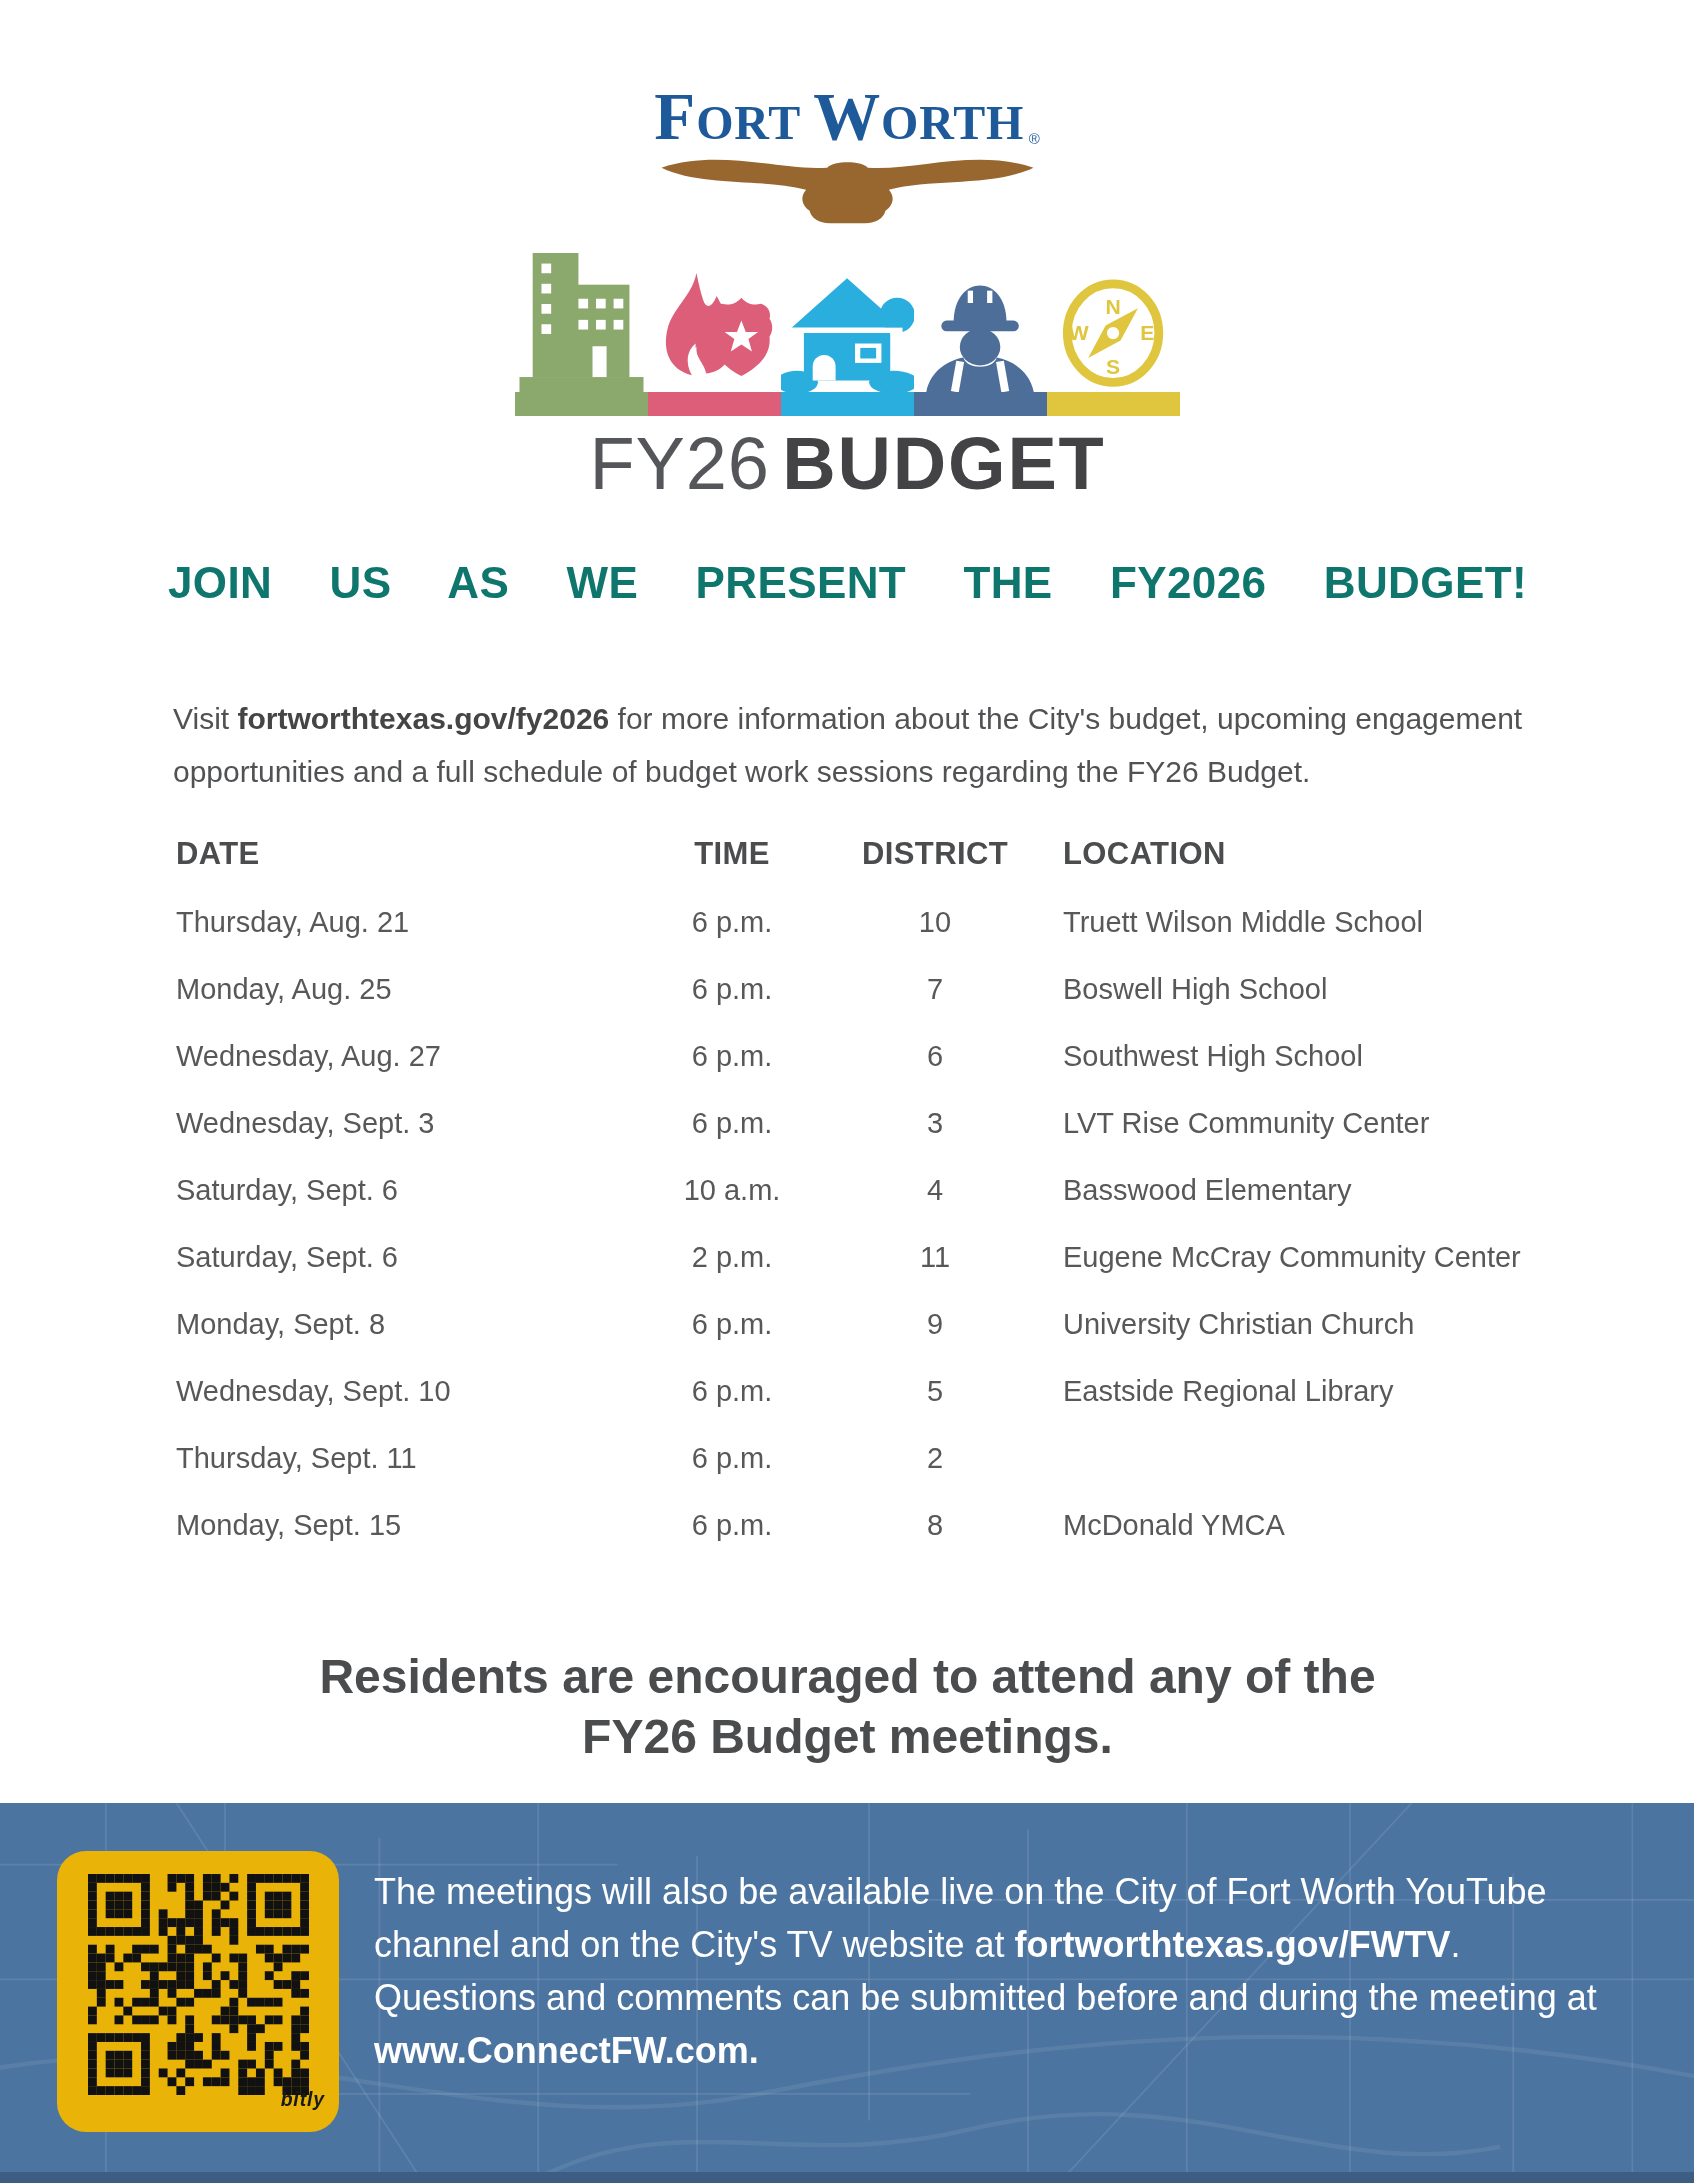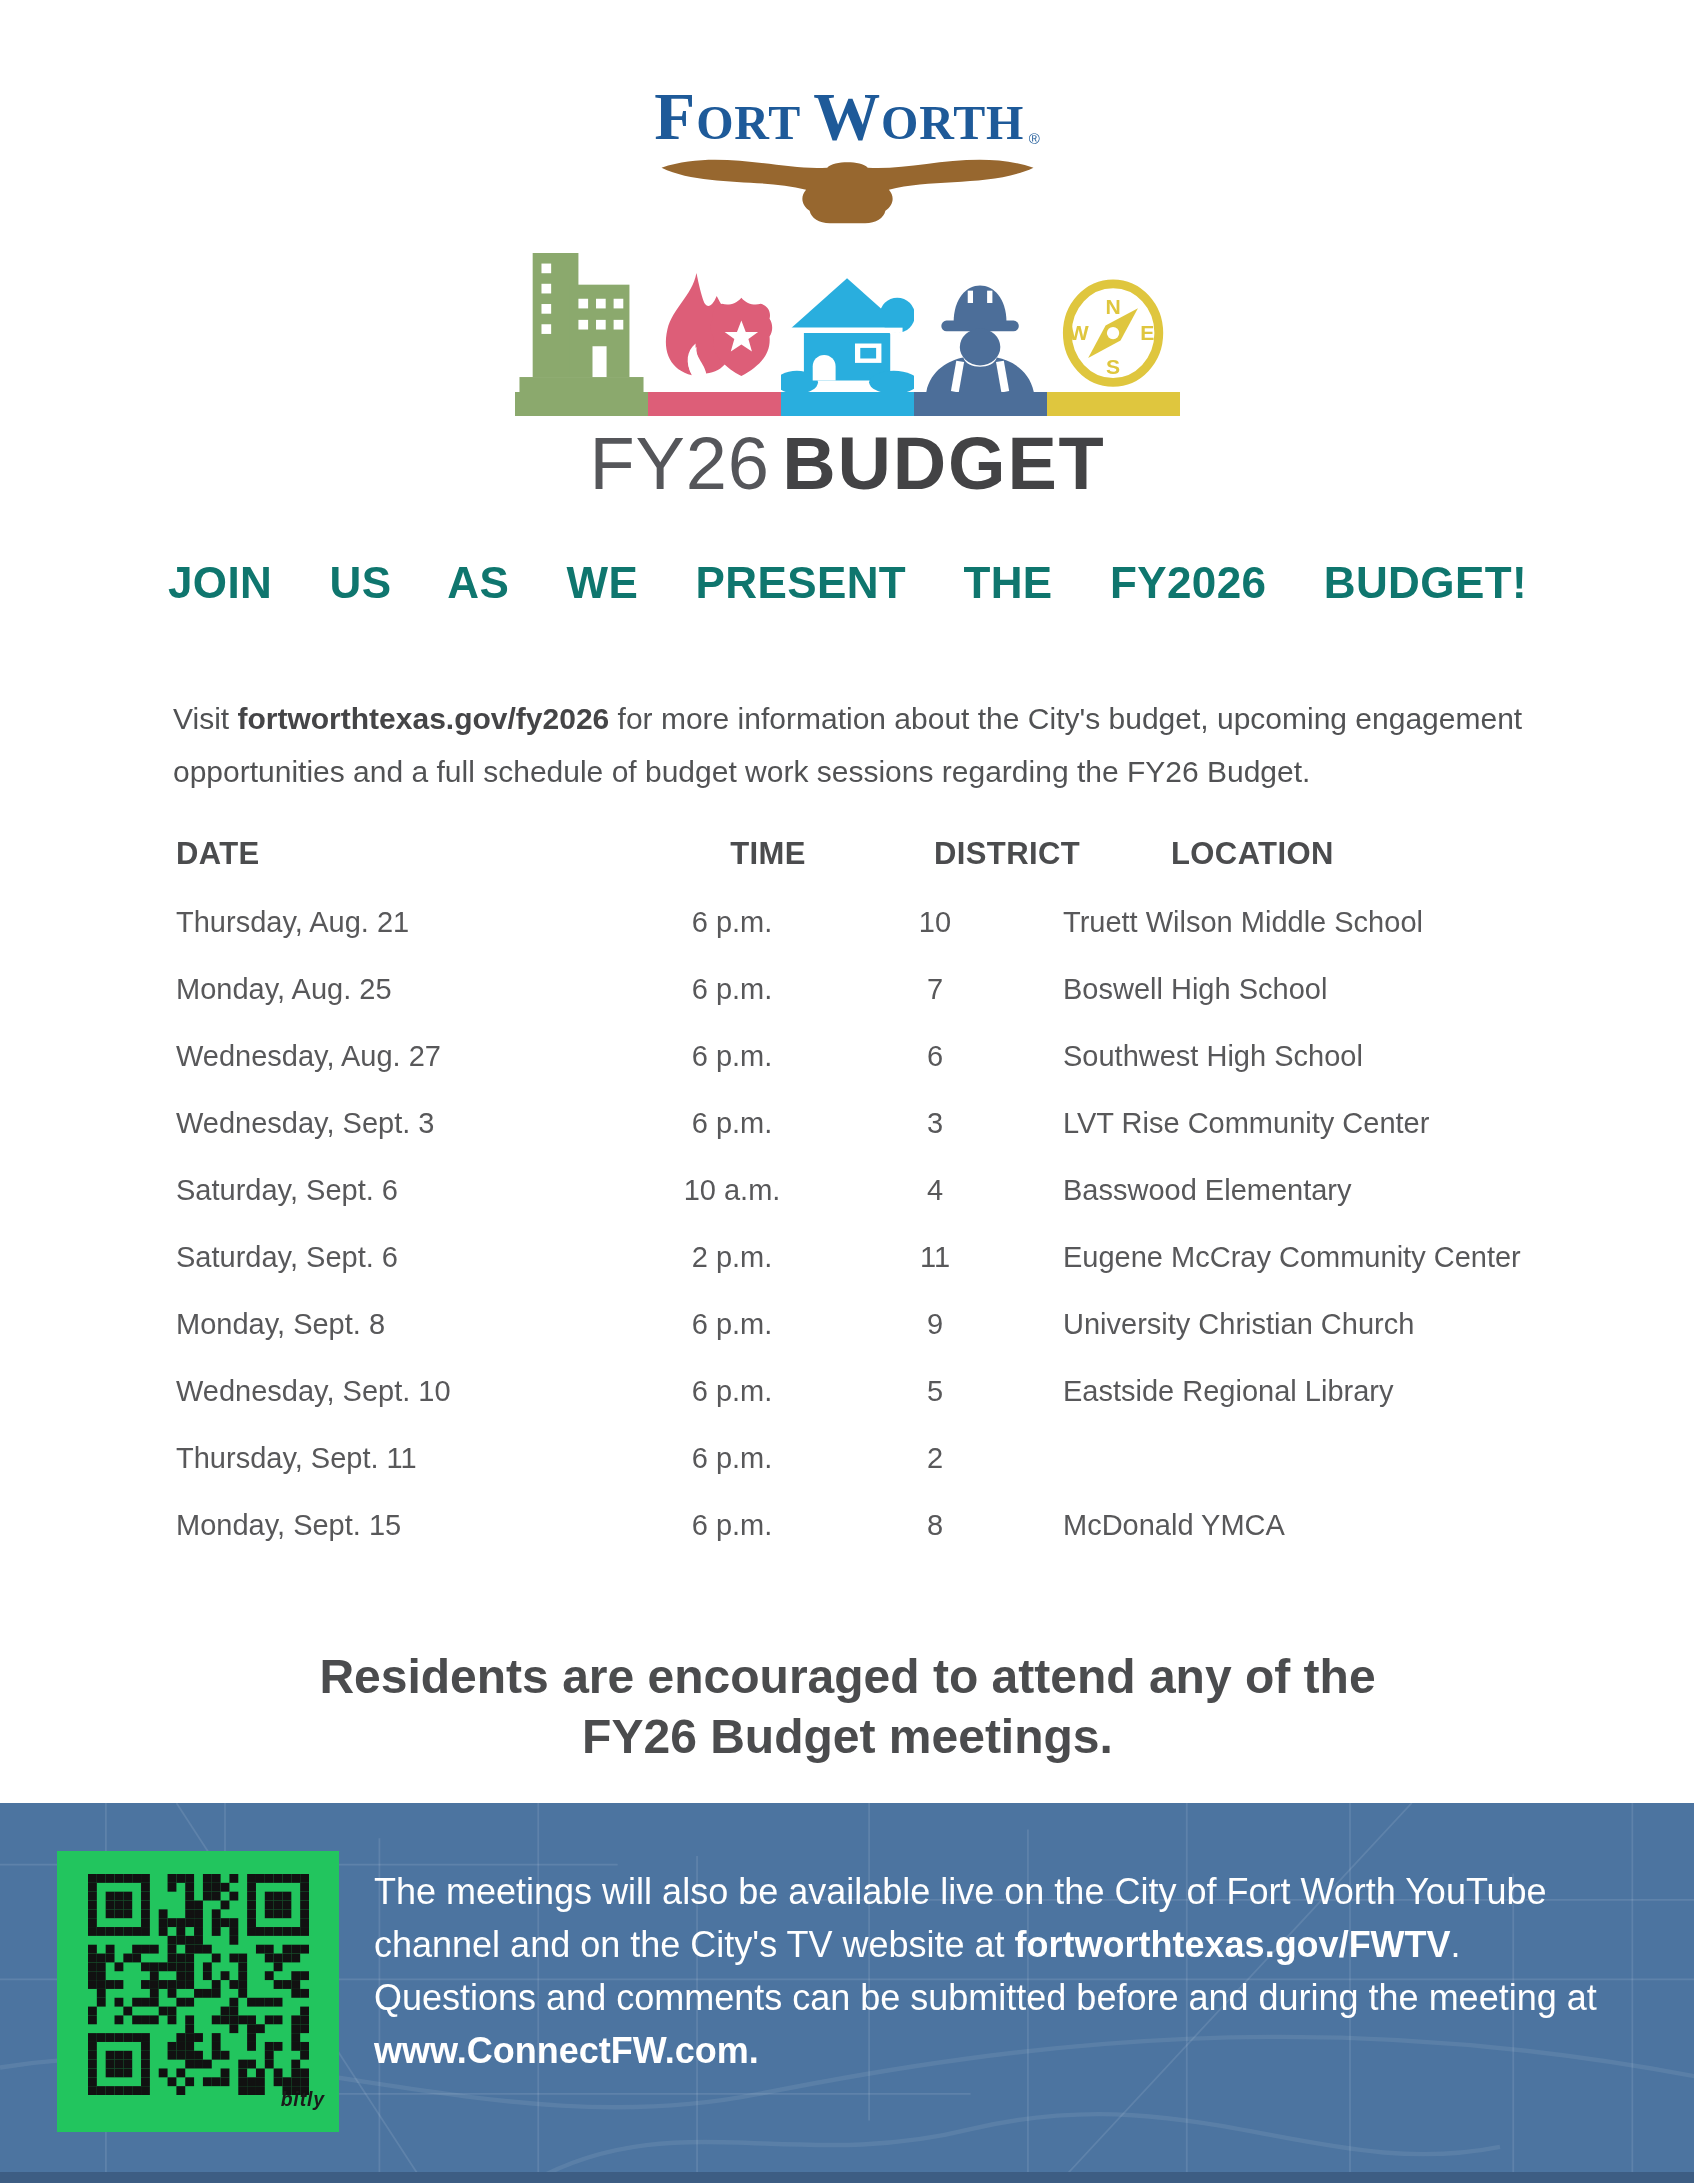--- a/index.html
+++ b/index.html
@@ -24,31 +24,31 @@
   .fy-bold{font-weight:700;color:#434345;letter-spacing:1.8px;margin-left:12.4px;}
   
   .headline{margin:56px 0 0 168px;width:1359px;font-size:44px;font-weight:bold;color:#0f766e;
             text-align:justify;text-align-last:justify;letter-spacing:0.4px;}
   
   .intro{margin:85px 0 0 173px;width:1425px;font-size:30px;line-height:1.76;color:#515254;}
   .intro b{color:#454547;}
   
   .mtable{margin:19.4px 0 0 176px;width:1420px;font-size:29px;color:#58585A;}
   .trow{display:grid;grid-template-columns:481px 150px 256px 1fr;align-items:center;height:67px;}
-  .thead{font-weight:bold;font-size:31px;color:#4B4C4E;letter-spacing:0.4px;height:71px;gap:36px;}
+  .thead{font-weight:bold;font-size:31px;color:#4B4C4E;letter-spacing:0.4px;height:71px;}
   .c-time,.c-district{text-align:center;}
   
   .closing{margin:88px auto 0 auto;max-width:1094px;text-align:center;font-size:48px;
            font-weight:bold;color:#4B4C4E;line-height:1.24;}
   
   .footer{position:absolute;left:0;bottom:0;width:1695px;height:380px;background:#4C74A0;overflow:hidden;}
   .map-pattern{position:absolute;left:0;top:0;width:100%;height:100%;}
   .footer-strip{position:absolute;left:0;bottom:0;width:100%;height:11.5px;background:#3D5D83;}
   .footer-inner{position:relative;display:flex;}
-  .qr-box{width:282px;height:281px;background:#22c55e;margin:48px 0 0 57px;position:relative;flex:none;}
+  .qr-box{width:282px;height:281px;background:#eab308;margin:48px 0 0 57px;position:relative;flex:none;border-radius:29px;}
   .qr-code{position:absolute;left:31px;top:23px;}
   .qr-label{position:absolute;right:14px;bottom:21px;font-size:19.4px;font-weight:bold;
             font-style:italic;color:#1a1a1a;letter-spacing:0.9px;}
   .footer-text{margin:62px 0 0 35px;width:1226px;color:#ffffff;font-size:36px;line-height:53px;}
   .footer-text b{font-weight:bold;}
 </style>
 </head>
 <body>
 
 <div class="page">

